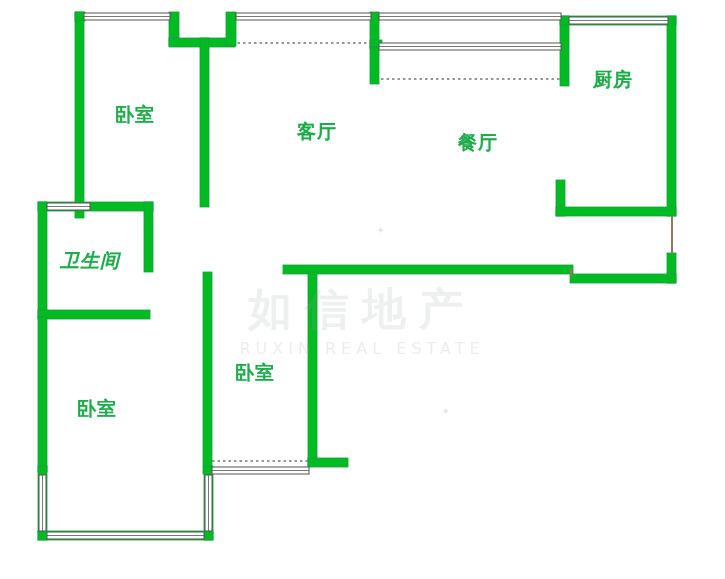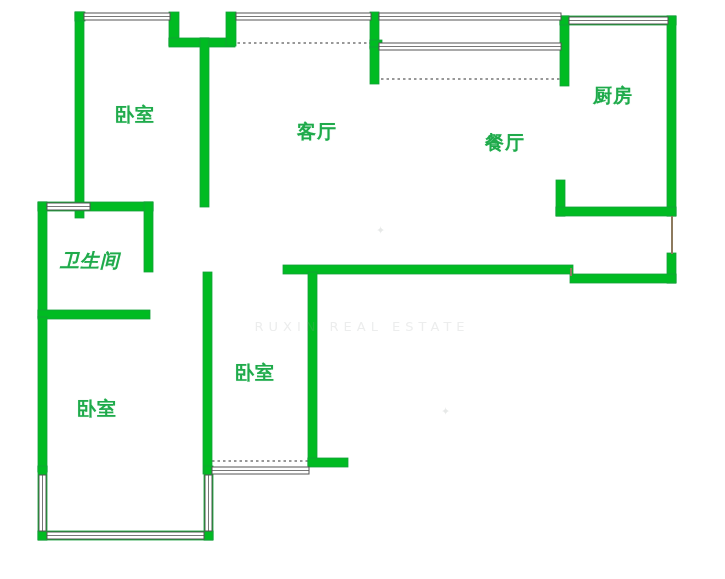--- a/index.html
+++ b/index.html
@@ -49,21 +49,21 @@
   .wm-main {
     font-family: "DejaVu Sans", "Liberation Sans", sans-serif;
     font-weight: bold;
     font-size: 44px;
     color: rgba(155,160,158,0.17);
     letter-spacing: 13px;
     line-height: 1;
   }
   .wm-sub {
     font-family: "DejaVu Sans", "Liberation Sans", sans-serif;
-    font-size: 13px;
+    font-size: 16px;
     color: rgba(155,160,158,0.19);
     letter-spacing: 5px;
     margin-top: 8px;
   }
   .wm-dot {
     position: absolute;
     font-size: 11px;
     color: rgba(170,175,172,0.28);
     user-select: none;
   }
@@ -151,29 +151,30 @@
           <line x1="212" y1="470.5" x2="309" y2="470.5" stroke="#555555" stroke-width="0.8"></line>
         </g>
       </g>
     <g id="door-layer">
         <rect x="671" y="216" width="2" height="38" fill="#8d7a5e"></rect>
         <rect x="570" y="268" width="2" height="8" fill="#8d7a5e"></rect>
       </g>
   </svg>
 
   <div id="watermark-holder" class="watermark" style="left: 362px; top: 322px; transform: translate(-50%, -50%); text-align: center;">
+    <div class="wm-main">如信地产</div>
     <div class="wm-sub">RUXIN REAL ESTATE</div>
   </div>
 
   <div class="wm-dot" style="left:376px;top:224px;">✦</div>
   <div class="wm-dot" style="left:441px;top:405px;">✦</div>
 
   <div id="room-label-holder">
       <div class="room-label" style="left: 135px; top: 115px;">卧室</div>
       <div class="room-label" style="left: 317px; top: 132px;">客厅</div>
-      <div class="room-label" style="left: 505px; top: 143px;">餐厅</div>
-      <div class="room-label" style="left: 613px; top: 96px;">厨房</div>
+      <div class="room-label" style="left: 478px; top: 143px;">餐厅</div>
+      <div class="room-label" style="left: 613px; top: 80px;">厨房</div>
       <div class="room-label" style="left: 90px; top: 261px; font-style: italic;">卫生间</div>
       <div class="room-label" style="left: 255px; top: 373px;">卧室</div>
       <div class="room-label" style="left: 97px; top: 409px;">卧室</div>
     </div>
 
 </div>
 
 </body></html>

